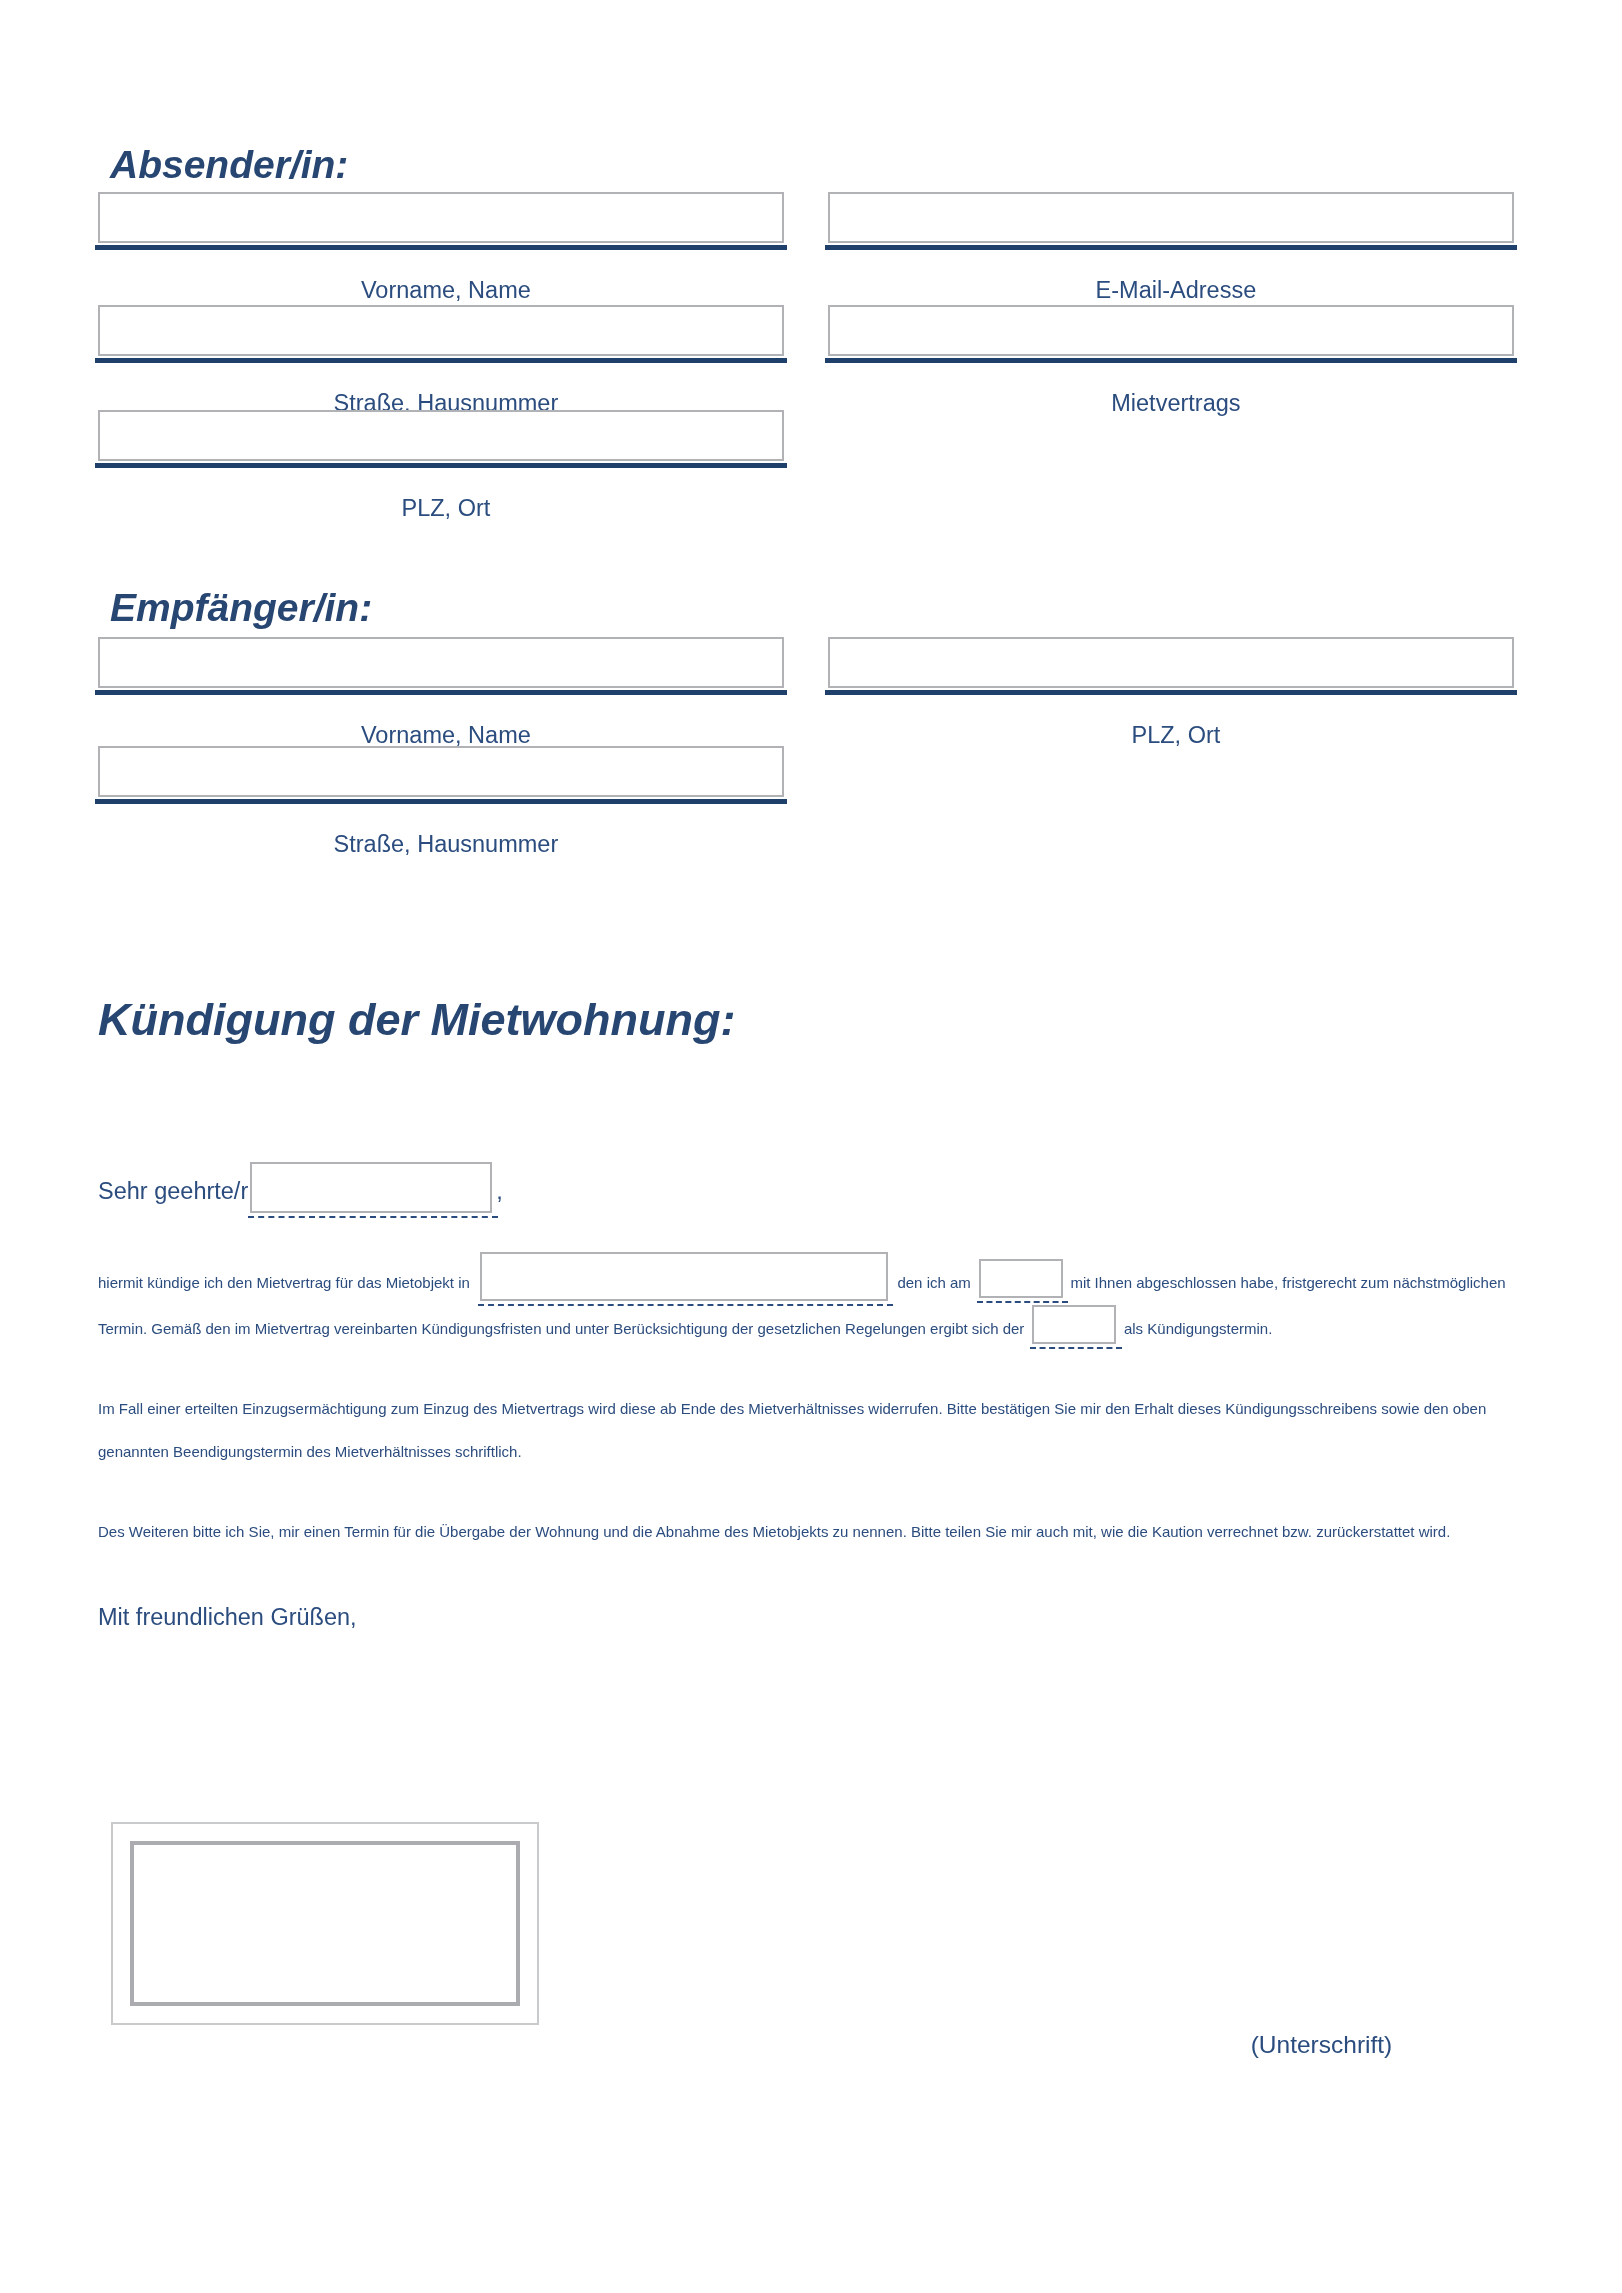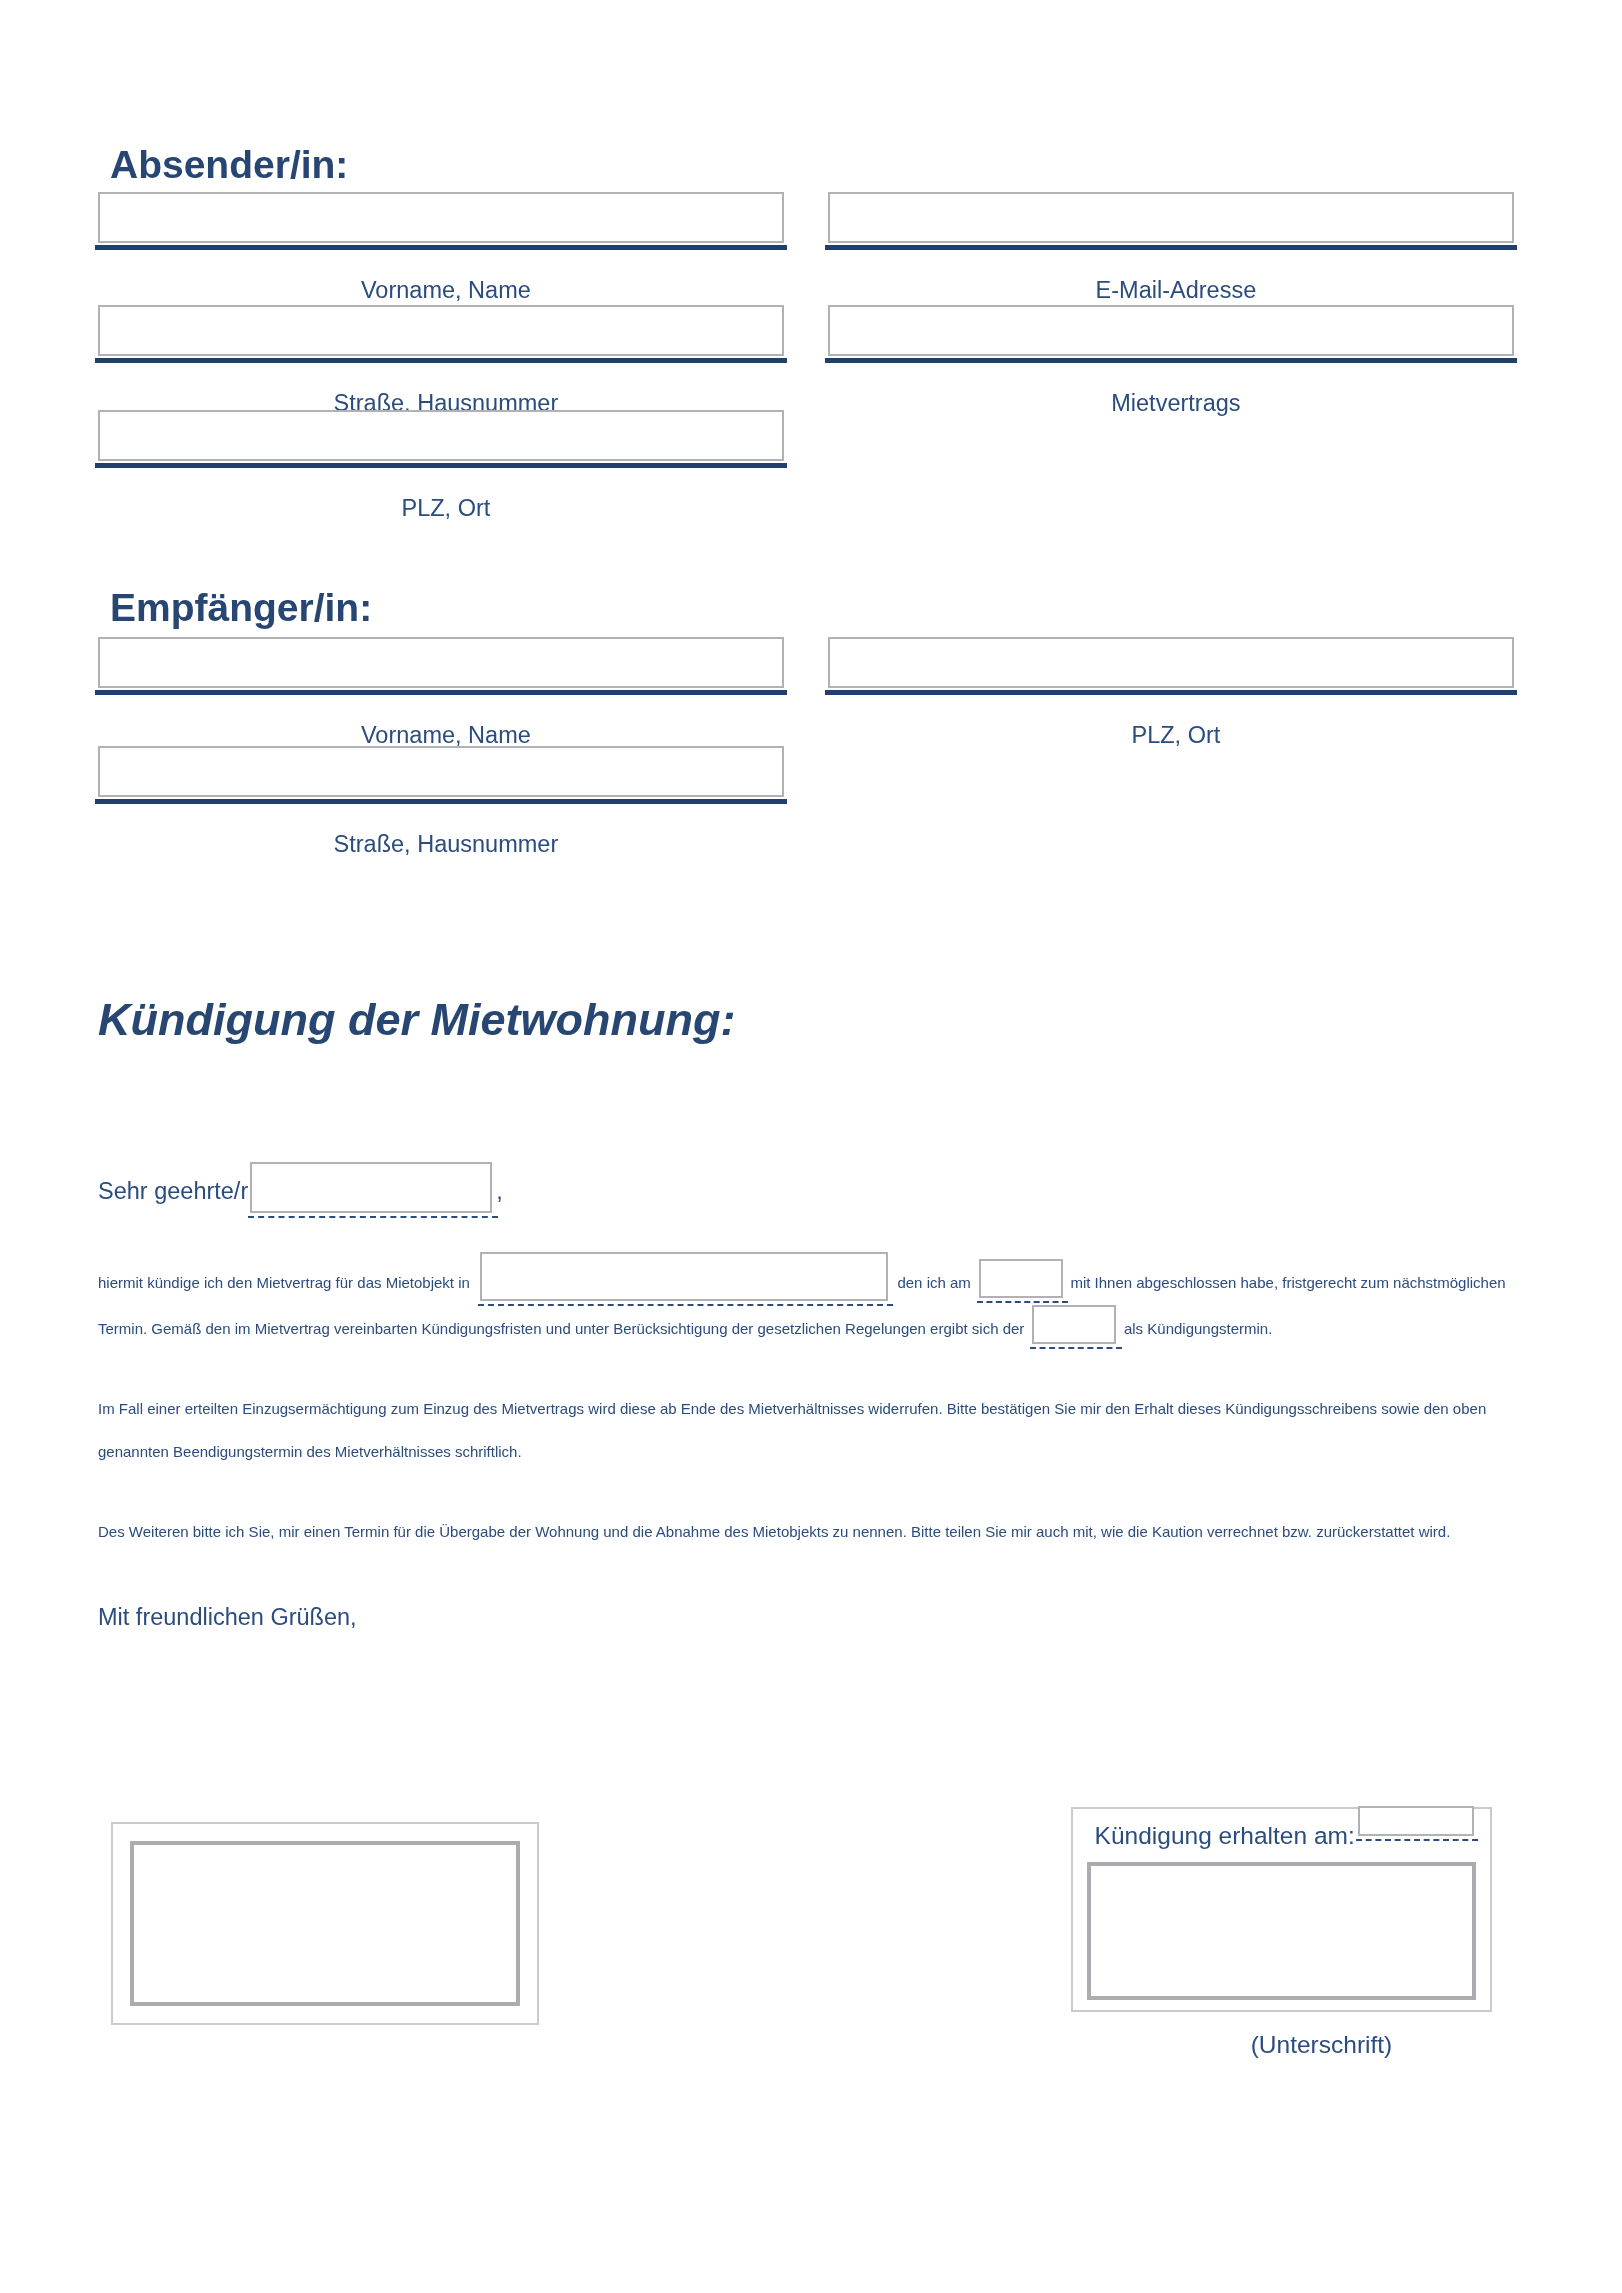--- a/index.html
+++ b/index.html
@@ -8,21 +8,21 @@
     position:relative;
     width:1622px;height:2294px;
     background:#ffffff;
     font-family:"Liberation Sans", sans-serif;
     color:#2b4c7e;
     overflow:hidden;
   }
   
   .section-heading{
     position:absolute;
-    font-size:39px;font-weight:bold;
+    font-size:39px;font-weight:bold;font-style:italic;
     color:#274672;white-space:nowrap;
   }
   .doc-title{
     font-size:45px;font-weight:bold;font-style:italic;
     color:#274672;margin:0;white-space:nowrap;
   }
   
   .field{position:absolute;width:686px;}
   .fbox{
     display:block;width:100%;height:51px;
@@ -145,22 +145,17 @@
 
     <p class="para">Des Weiteren bitte ich Sie, mir einen Termin für die Übergabe der Wohnung und die Abnahme des Mietobjekts zu nennen. Bitte teilen Sie mir auch mit, wie die Kaution verrechnet bzw. zurückerstattet wird.</p>
 
     <p class="closing">Mit freundlichen Grüßen,</p>
   </div>
 
   <div class="sig-left">
     <div class="sig-area"></div>
   </div>
 
-  <div class="received-box">
-    <span class="received-label">Kündigung erhalten am:</span>
-    <span class="received-date"></span>
-    <div class="sig-area"></div>
-  </div>
 
   <div class="unterschrift">(Unterschrift)</div>
 
 </div>
 
 
 </body></html>

